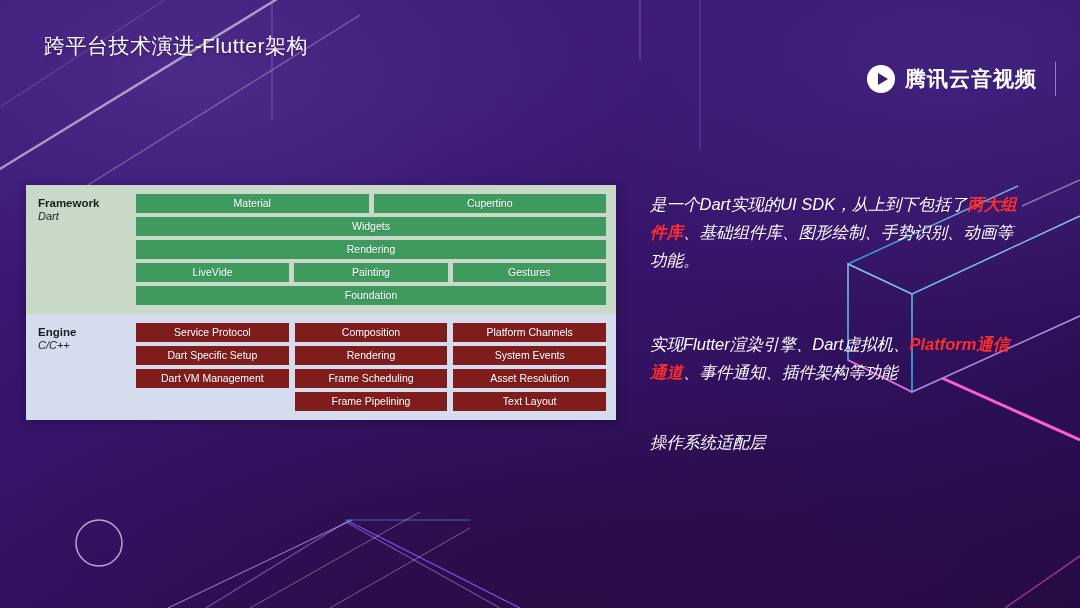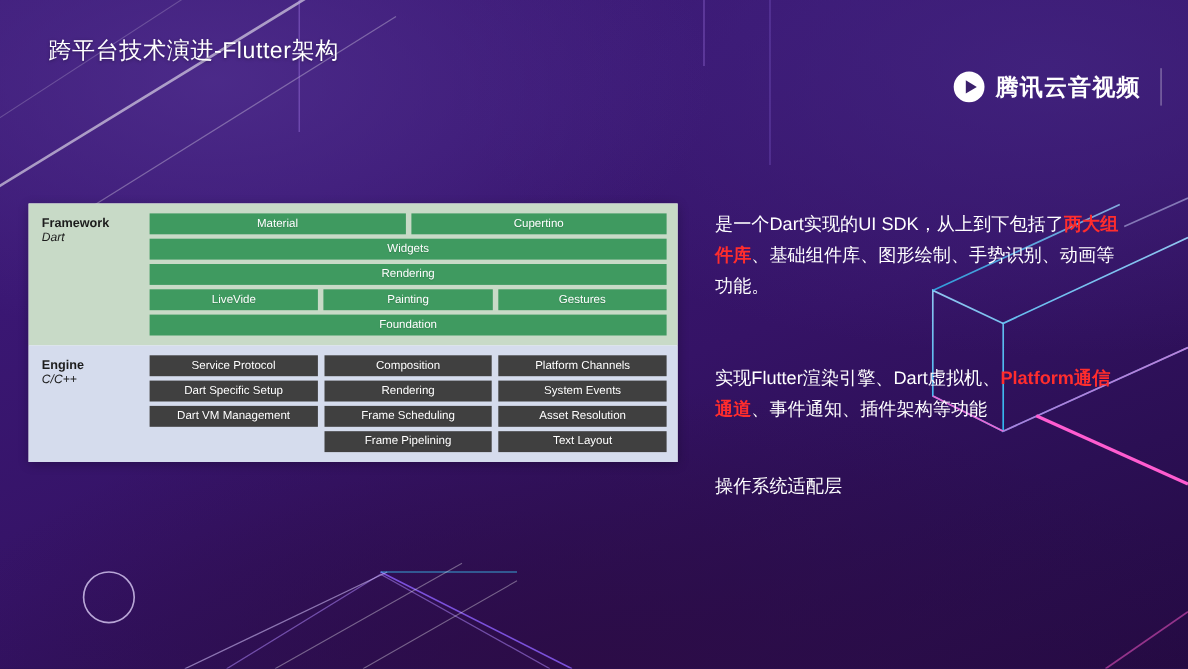--- a/index.html
+++ b/index.html
@@ -62,35 +62,35 @@
   }
 
   
   #framework{background:#c8dac7;}
   #framework .cell{background:#3f9a60;}
 
   
   #engine{background:#d5dced;}
   #engine .eng-cols{flex:1;display:flex;gap:6px;}
   #engine .col{flex:1;display:flex;flex-direction:column;gap:4px;}
-  #engine .cell{background:#404040;}
+  #engine .cell{background:#7f1d1d;}
   .ghost{visibility:hidden;}
 
   
   #embedder{background:#f6ecd9;padding-top:11px;padding-bottom:13px;}
   #embedder .cell{background:#ecbe56;text-align:left;padding-left:8px;flex:none;}
   #embedder .row{gap:6px;}
   .w-rss{width:145px;}
   .w-np{width:152px;}
   .w-pkg{width:132px;}
   .w-ts{width:145px;}
   .w-eli{width:152px;}
 
   
-  .para{position:absolute;color:#ffffff;font-size:16.5px;line-height:28px;width:370px;}
+  .para{position:absolute;color:#ffffff;font-size:16.5px;line-height:28px;width:370px;font-style:italic;}
   .para .hl{color:#ff2d2d;font-weight:700;}
   #p1{left:650px;top:190px;}
   #p2{left:650px;top:330px;}
   #p3{left:650px;top:428px;}
 </style>
 </head>
 <body>
 
 <div id="slide">
 

